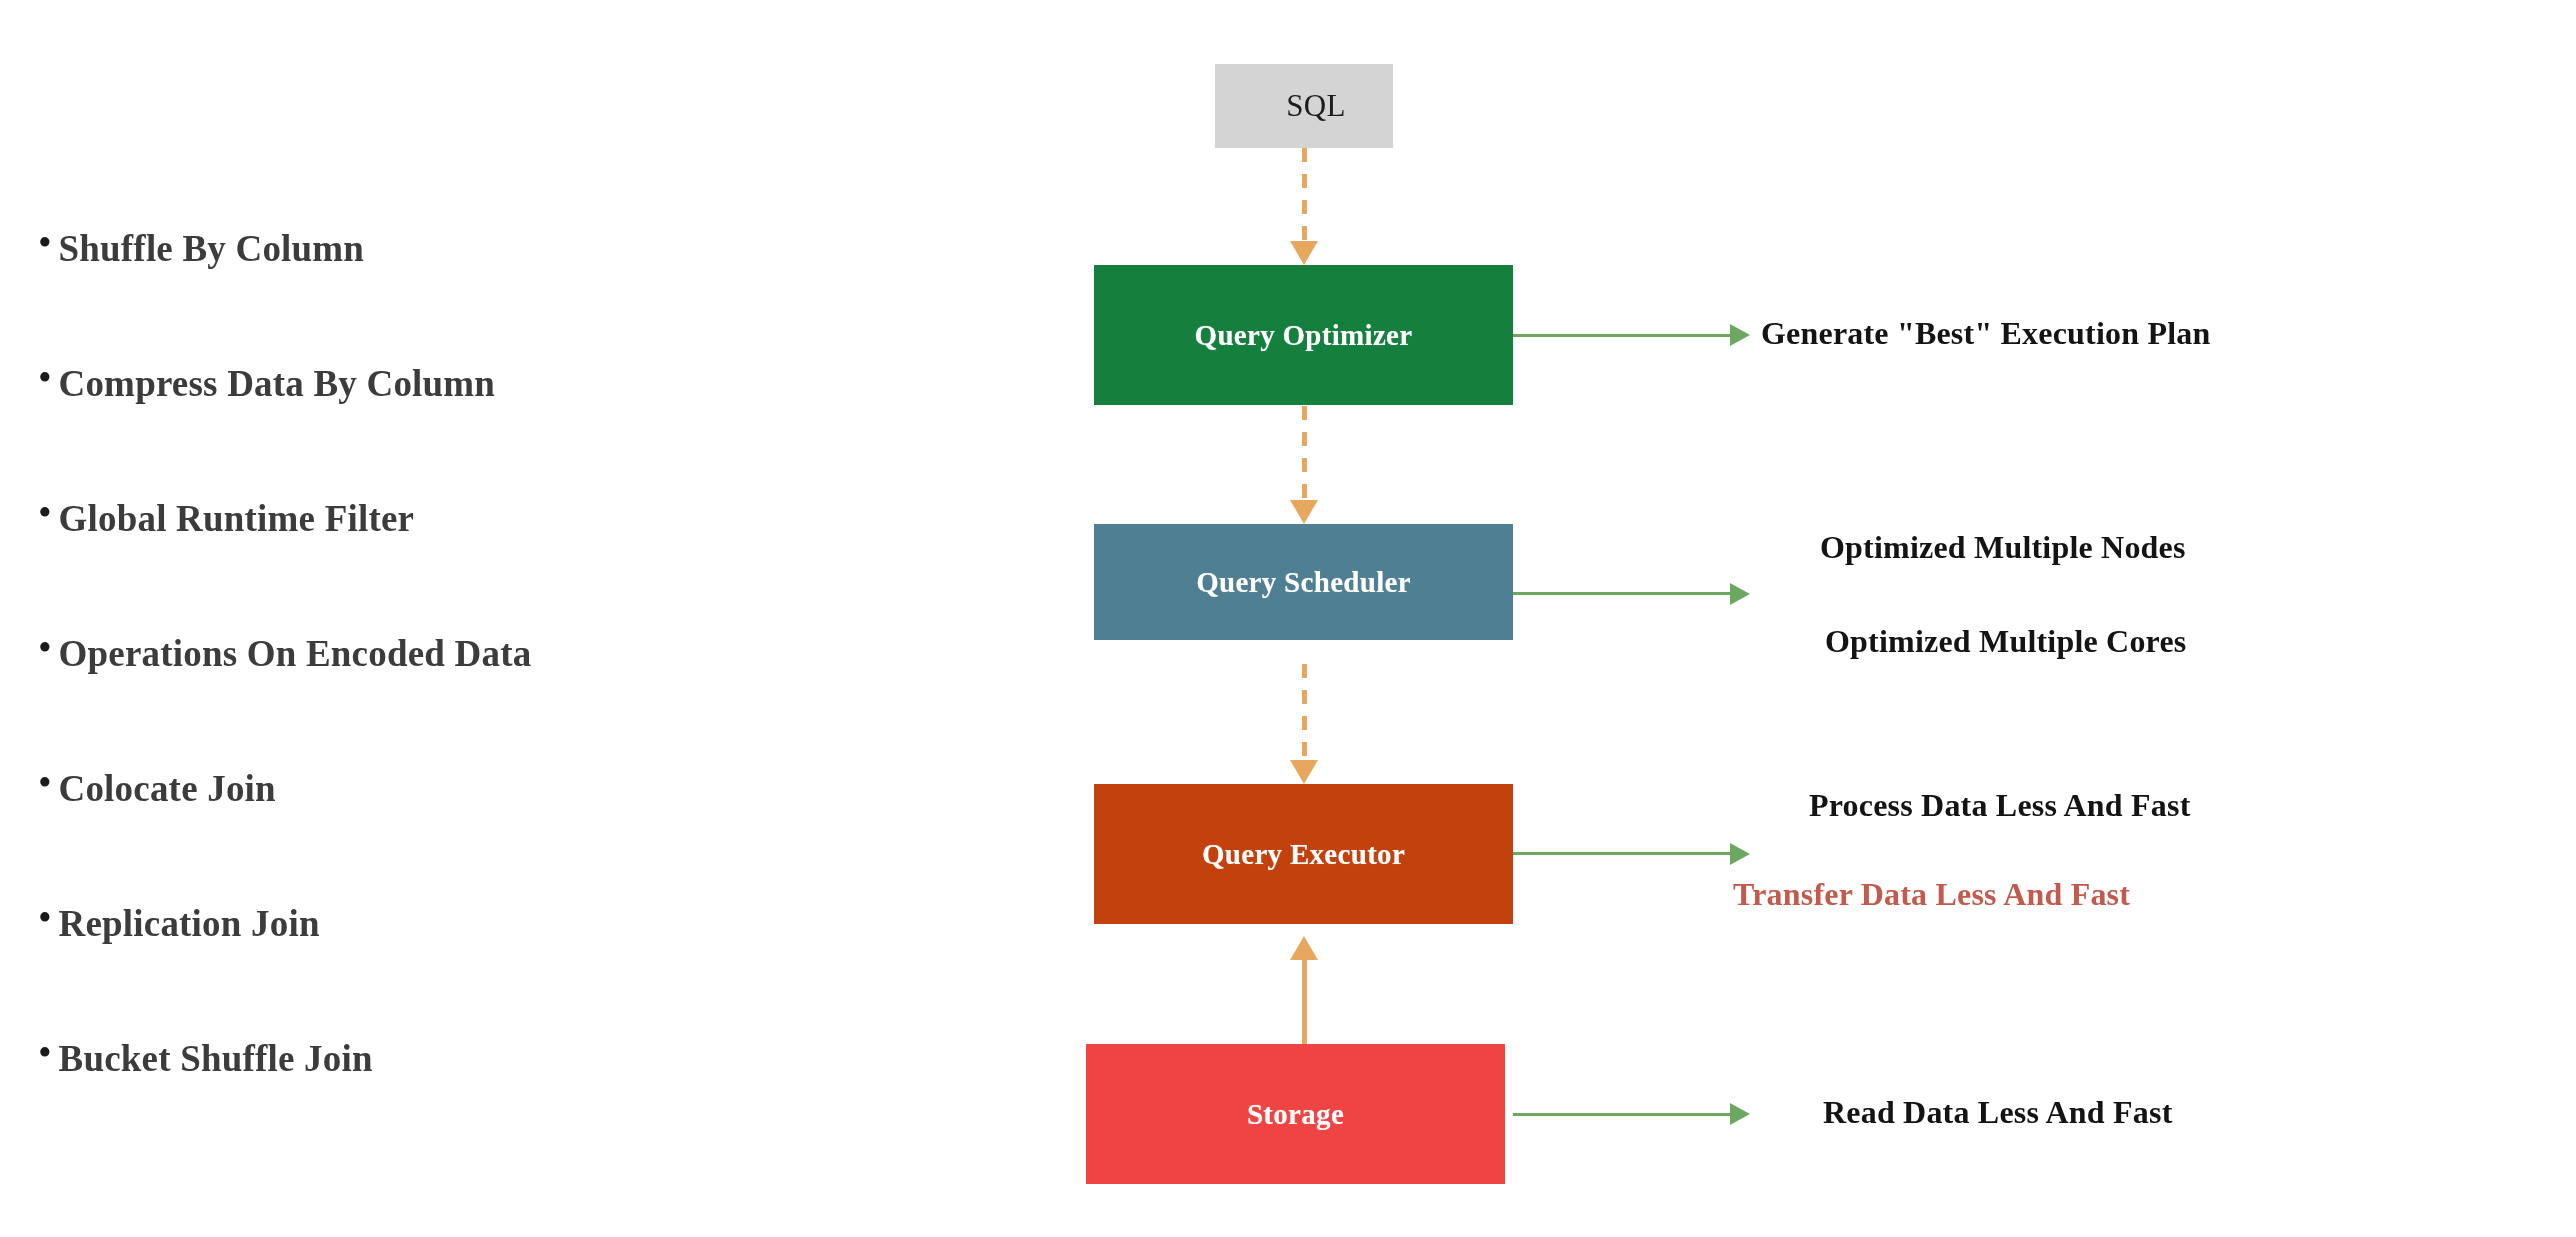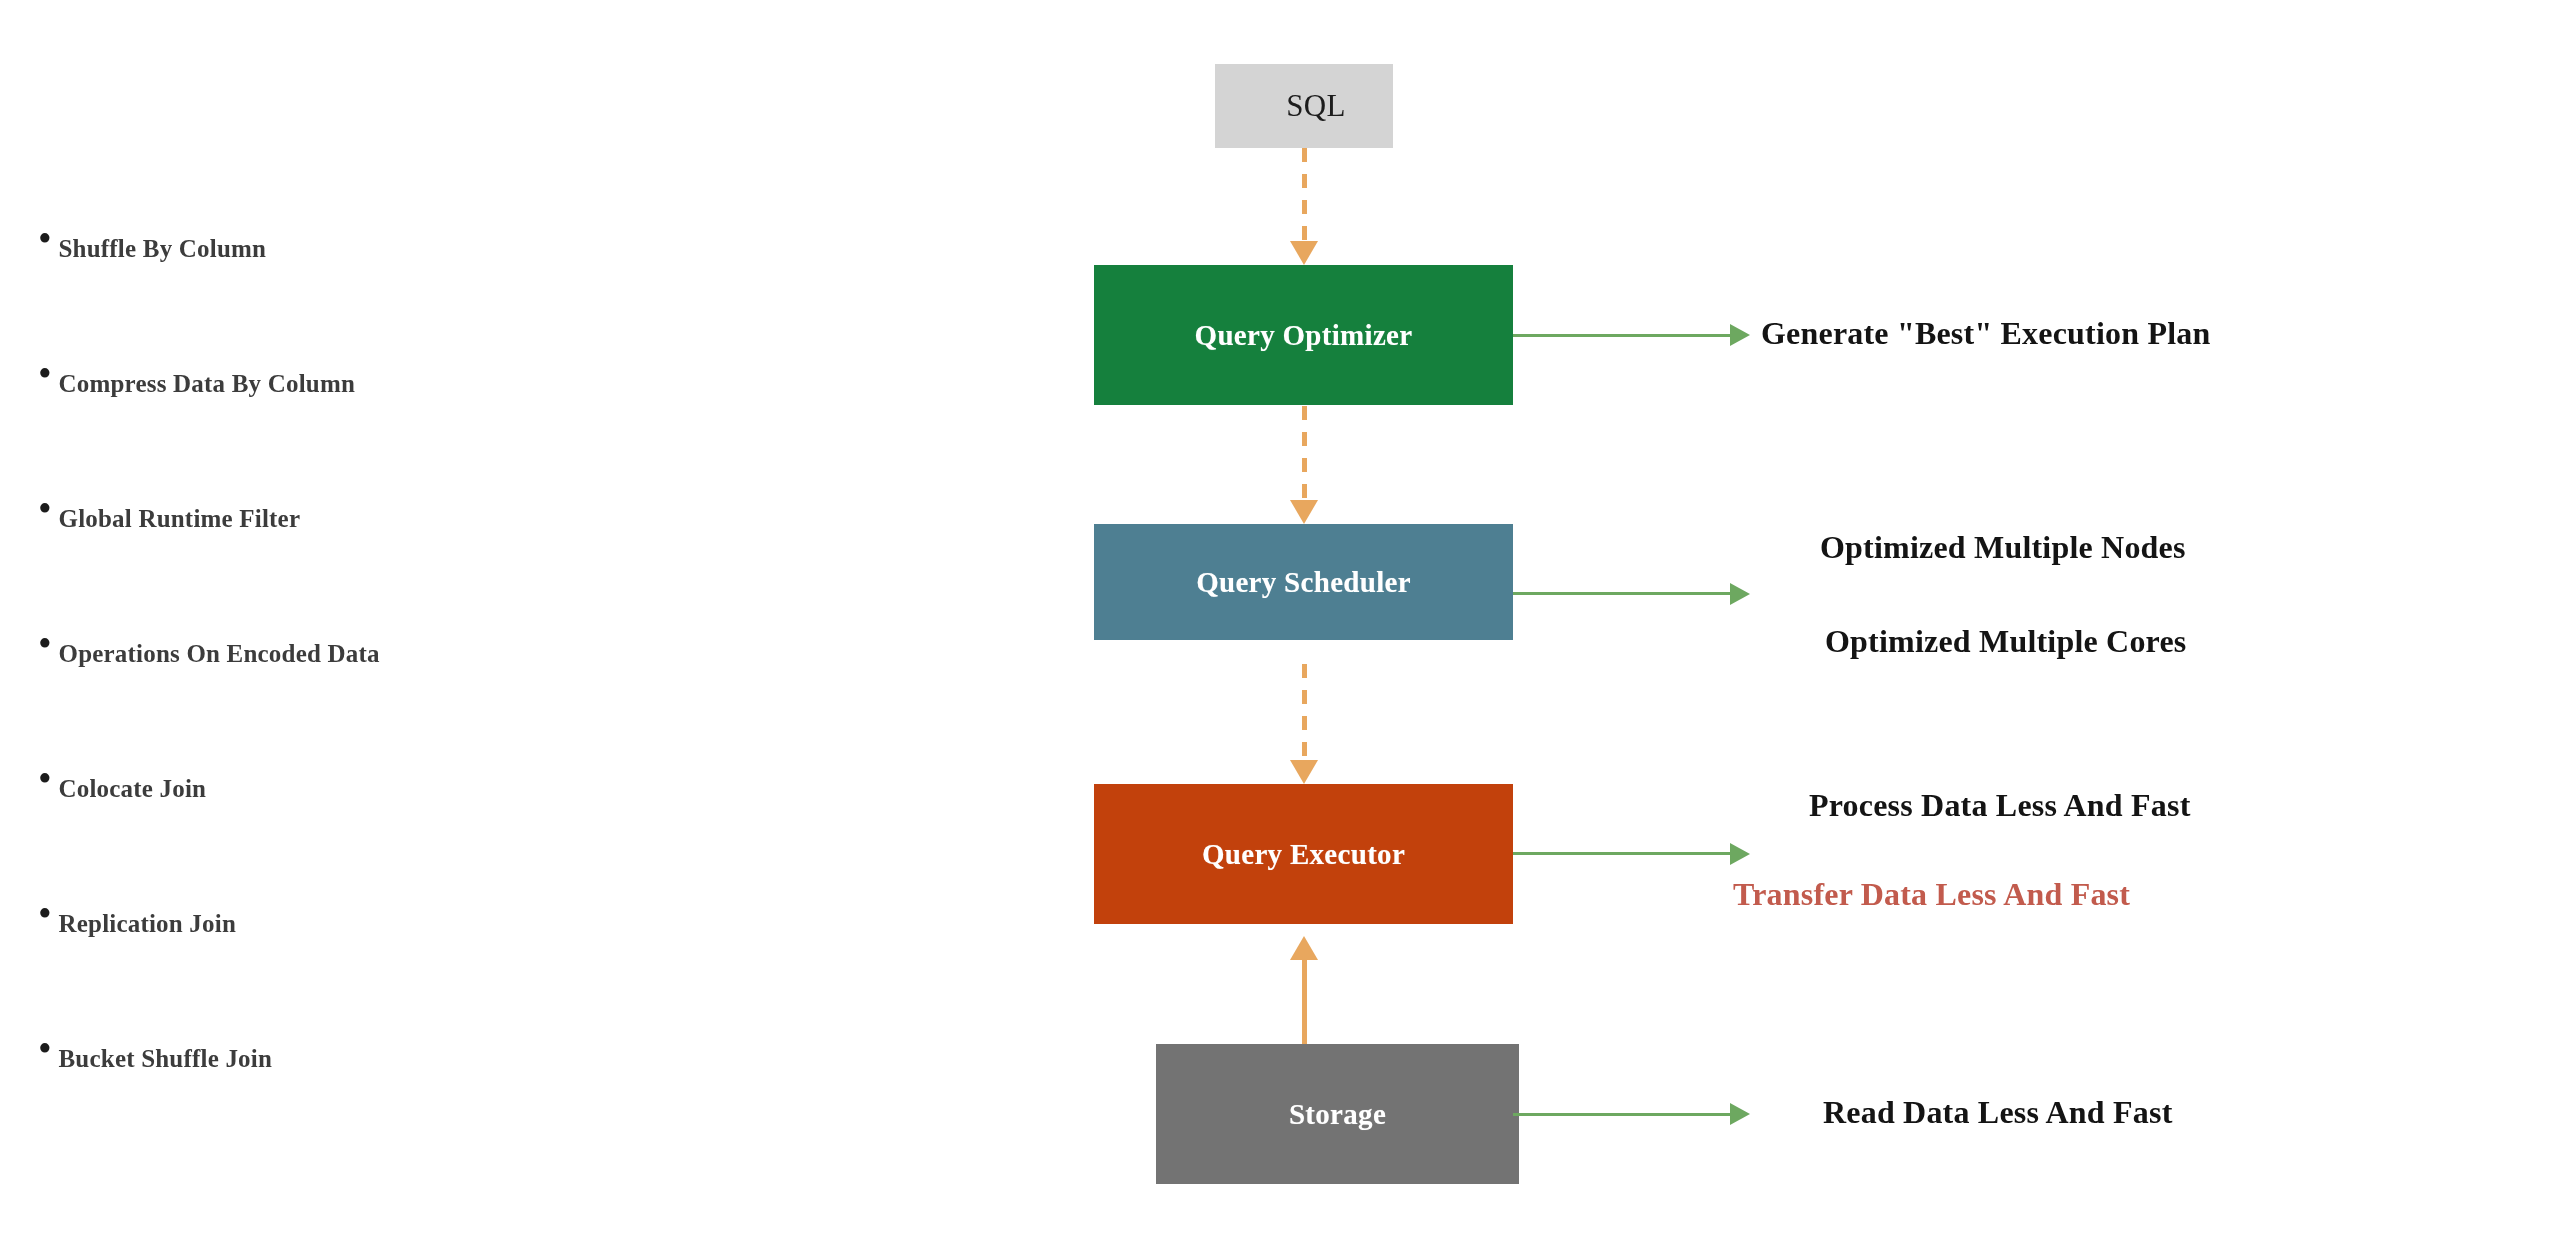--- a/index.html
+++ b/index.html
@@ -32,21 +32,21 @@
   .bullet-dot {
     width: 20.5px;
     font-size: 39px;
     color: #1b1b1b;
     line-height: 0;
     position: relative;
     top: -5.1px;
     flex: 0 0 auto;
   }
   .bullet-text {
-    font-size: 25px;
+    font-size: 37px;
     font-weight: bold;
     color: #3c3c3c;
     letter-spacing: 0.2px;
     white-space: nowrap;
   }
 
   
   #flow-column {
     position: absolute;
     left: 0;
@@ -98,25 +98,25 @@
     background: #4e7f92;
   }
   .box-executor {
     left: 1094px;
     top: 784px;
     width: 419px;
     height: 140px;
     background: #c2410c;
   }
   .box-storage {
-    left: 1156px;
+    left: 1086px;
     top: 1044px;
-    width: 363px;
+    width: 419px;
     height: 140px;
-    background: #737373;
+    background: #ef4444;
   }
   .box-optimizer .node-label,
   .box-scheduler .node-label,
   .box-executor .node-label,
   .box-storage .node-label {
     color: #ffffff;
     text-shadow: 0 0 0.9px rgba(255,255,255,0.4);
   }
 
   

